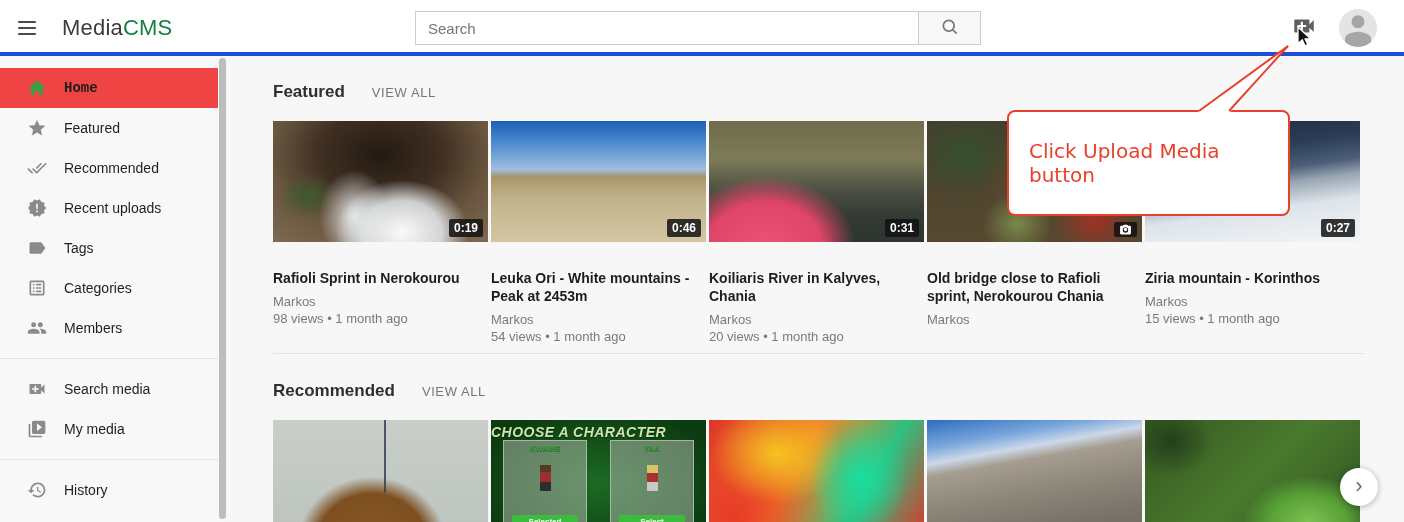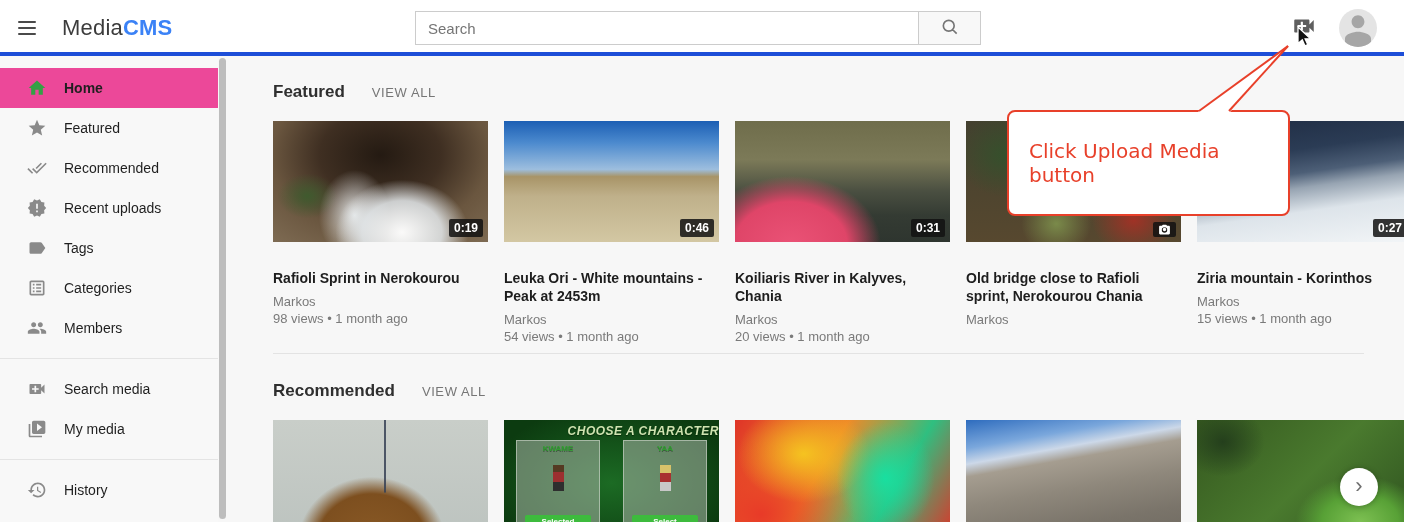--- a/index.html
+++ b/index.html
@@ -9,57 +9,57 @@
 
   
   .header { position:absolute; left:0; top:0; width:1404px; height:56px; background:#fff;
             border-bottom:4px solid #1d4ed8; z-index:5; }
   .hamburger { position:absolute; left:14px; top:17px; width:26px; height:22px; cursor:pointer;
                display:flex; flex-direction:column; justify-content:center; gap:4px; padding:0 4px; }
   .hamburger .bar { height:2px; background:#4a4a4a; border-radius:1px; }
   .logo { position:absolute; left:62px; top:0; height:56px; display:flex; align-items:center;
           font-size:22px; font-weight:500; letter-spacing:.2px; cursor:pointer; }
   .logo .media { color:#3c3c3c; }
-  .logo .cms { color:#3b82f6;font-weight:bold; }
+  .logo .cms { color:#15803d; }
 
   .search-wrap { position:absolute; left:415px; top:11px; display:flex; height:34px; }
   .search-input { width:503px; height:34px; border:1px solid #ccc; border-right:none; background:#fff;
                   padding:0 12px; font-size:15px; color:#333; outline:none; font-family:inherit; }
   .search-input::placeholder { color:#757575; }
   .search-btn { width:63px; height:34px; border:1px solid #ccc; background:#f8f8f8; cursor:pointer;
                 display:flex; align-items:center; justify-content:center; }
 
   .header-upload { position:absolute; left:1289px; top:15px; width:30px; height:26px; cursor:pointer;
                    display:flex; align-items:center; justify-content:center; }
   .avatar { position:absolute; left:1339px; top:9px; width:38px; height:38px; border-radius:50%;
             background:#e4e4e4; overflow:hidden; cursor:pointer; }
 
   .cursor-svg { position:absolute; left:1297px; top:26px; z-index:40; }
 
   
   .sidebar { position:absolute; left:0; top:56px; width:218px; bottom:0; background:#f8f8f8;
              padding-top:12px; z-index:2; }
   .sb-item { height:40px; display:flex; align-items:center; padding-left:27px; cursor:pointer;
              color:#1f1f1f; font-size:14px; }
-  .sb-item.active { background:#ec4899; font-weight:bold; }
+  .sb-item.active { background:#ef4444; font-weight:bold;font-family:Liberation Mono, monospace; }
   .sb-item .sb-icon { width:20px; height:20px; margin-right:17px; flex:0 0 20px;
                       display:flex; align-items:center; justify-content:center; }
   .sb-icon svg { width:20px; height:20px; fill:#8a8a8a; }
   .sb-item.active .sb-icon svg { fill:#34a045; }
   .sb-divider { border-top:1px solid #e4e4e4; margin:10px 0; }
   .sb-scrollbar { position:absolute; left:219px; top:58px; bottom:3px; width:7px;
                   background:#bdbdbd; border-radius:4px; z-index:3; cursor:pointer; }
 
   
   .main { position:absolute; left:232px; top:56px; right:0; bottom:0; padding:26px 40px 0 41px;
           overflow:hidden; }
   .section-head { display:flex; align-items:baseline; gap:27px; margin-bottom:19px; }
   .section-title { font-size:17px; font-weight:bold; color:#2f2f2f; }
   .view-all { font-size:13px; color:#767676; letter-spacing:.6px; cursor:pointer; }
-  .cards { display:flex; gap:16px; }
+  .cards { display:flex; gap:3px; }
   .card { width:215px; }
   .thumb { position:relative; width:215px; height:121px; cursor:pointer; overflow:hidden; }
   .badge { position:absolute; right:5px; bottom:5px; background:rgba(18,18,18,.85); color:#fff;
            font-size:12px; font-weight:bold; padding:1px 5px; border-radius:2px; line-height:16px;
            display:flex; align-items:center; }
   .badge svg { width:13px; height:13px; fill:#fff; }
   .card-title { margin-top:27px; font-size:14px; font-weight:bold; color:#1d1d1d; line-height:18px;
                 max-height:36px; overflow:hidden; cursor:pointer; }
   .card-author { margin-top:6px; font-size:13px; color:#7a7a7a; line-height:17px; cursor:pointer; }
   .card-meta { font-size:13px; color:#7a7a7a; line-height:17px; }
@@ -102,21 +102,21 @@
       radial-gradient(125px 100px at 12% 78%, #e83a28 0%, rgba(232,58,40,0) 75%),
       linear-gradient(120deg, #df3428 0%, #ef8a28 40%, #2fbf80 70%, #df3428 100%); }
   .t-rocky { background:linear-gradient(170deg, #2e6cbe 0%, #7aa7dc 18%, #ccd8e8 28%, #a59d90 36%,
       #8f887c 55%, #7a746a 78%, #6e6960 100%); }
   .t-leaves { background:
       radial-gradient(85px 60px at 76% 84%, #7dc052 0%, #58a136 45%, rgba(88,161,54,0) 76%),
       radial-gradient(60px 50px at 12% 18%, #243f1c, rgba(36,63,28,0) 70%),
       linear-gradient(135deg, #35581f 0%, #4a7a2e 50%, #2c4f1e 100%); }
 
   
-  .g-title { position:absolute; top:4px; left:0; right:0; text-align:right; font-size:12px;
+  .g-title { position:absolute; top:4px; left:0; right:0; text-align:left; font-size:14px;
              font-weight:bold; font-style:italic; color:#cfe3b0; letter-spacing:.5px;
              text-shadow:0 1px 1px #052b08; }
   .g-panel { position:absolute; top:20px; width:84px; height:88px; background:rgba(172,182,170,.55);
              border:1px solid rgba(210,218,206,.6); }
   .g-panel.left { left:12px; } .g-panel.right { right:12px; }
   .g-name { text-align:center; font-size:8px; font-weight:bold; color:#2f9e2f; margin-top:3px;
             text-shadow:0 1px 0 rgba(0,0,0,.35); }
   .g-char { width:11px; height:26px; margin:12px auto 0; }
   .g-char.kwame { background:linear-gradient(#553a22 0 28%, #9c2f2f 28% 66%, #2e2e2e 66% 100%); }
   .g-char.yaa { background:linear-gradient(#d8c26a 0 30%, #a83030 30% 66%, #c8c8c8 66% 100%); }

